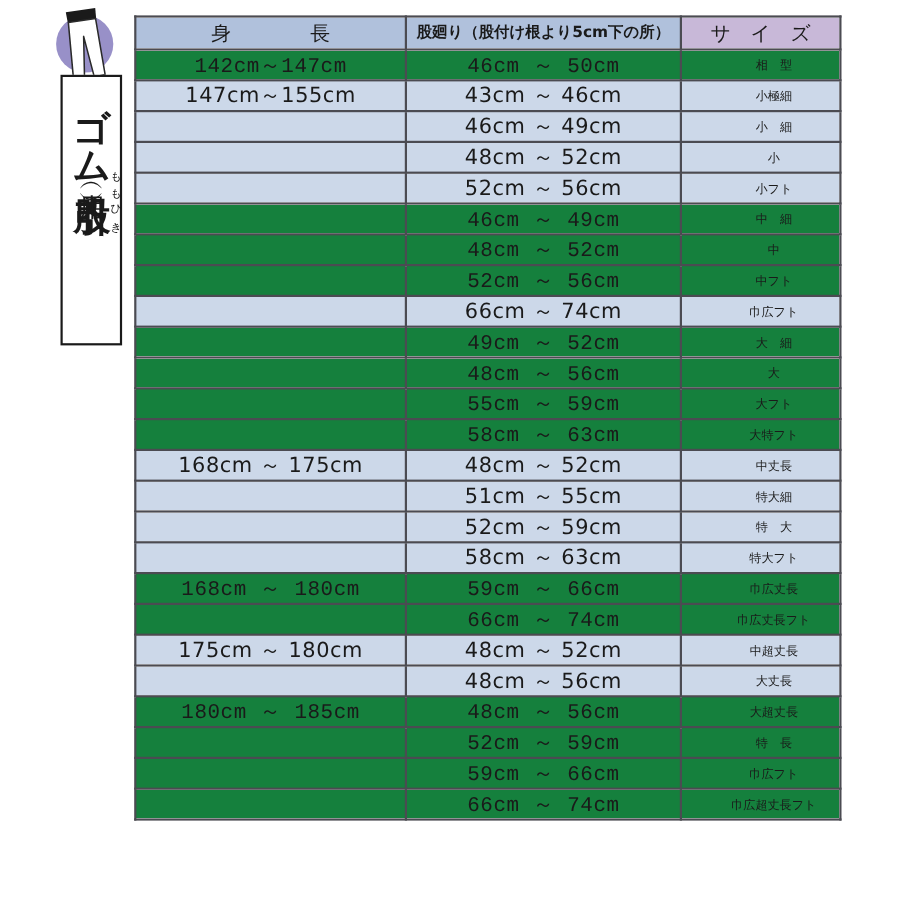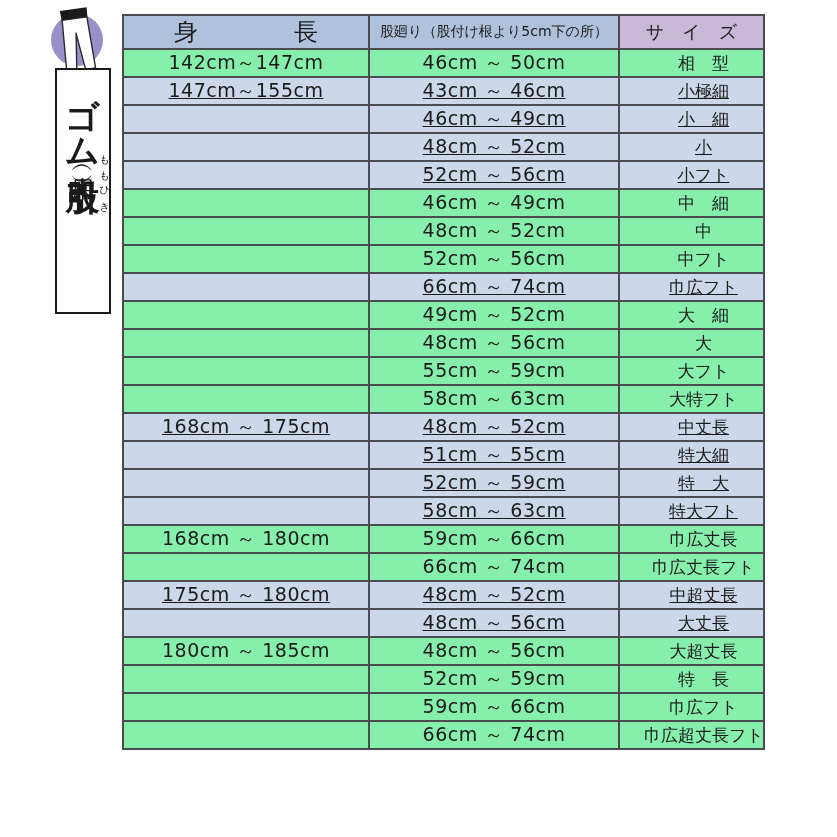--- a/index.html
+++ b/index.html
@@ -64,29 +64,29 @@
     text-align: center;
     vertical-align: middle;
     padding: 0;
     white-space: nowrap;
     overflow: hidden;
     font-weight: normal;
   }
   thead tr { height: 30px; }
   tbody tr { height: 25.6px; }
 
-  th.th-height { background: #b0c1dc; font-size: 24px; }
-  th.th-girth  { background: #b0c1dc; font-size: 14px; }
+  th.th-height { background: #b0c1dc; font-size: 18px; }
+  th.th-girth  { background: #b0c1dc; font-size: 14px; font-weight: bold; }
   th.th-size   { background: #c8b8d8; font-size: 18px; text-align: center; }
 
   td { font-size: 19px; letter-spacing: 0.5px; }
-  td.size-cell { font-size: 17px; letter-spacing: 0; padding-left: 24px; }
-
-  tr.row-pink td { background: #86efac; }
-  tr.row-blue td { background: #ccd8e9; text-decoration: underline; }
+  td.size-cell { font-size: 11px; letter-spacing: 0; padding-left: 24px; }
+
+  tr.row-pink td { background: #15803d; font-family: Liberation Mono, monospace; }
+  tr.row-blue td { background: #ccd8e9; }
 </style>
 </head>
 <body>
 
 <div class="sidebar">
 
   <div class="pants-icon">
     <svg width="64" height="76" viewBox="0 0 64 76" xmlns="http://www.w3.org/2000/svg">
       <circle cx="32" cy="38" r="26" fill="#9890c8"></circle>
       <g transform="rotate(-8 32 38)">

